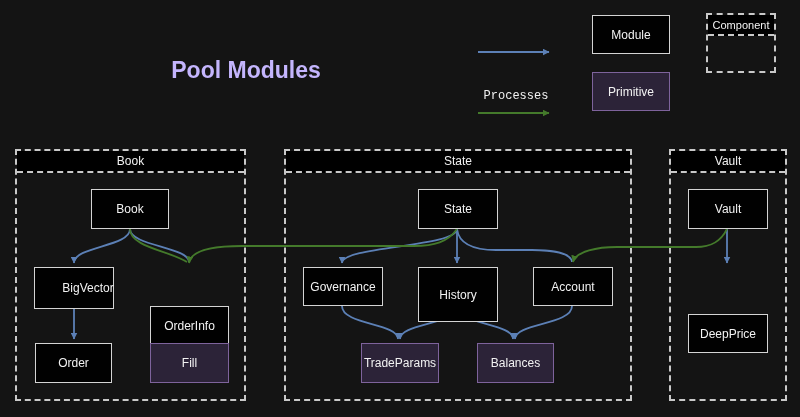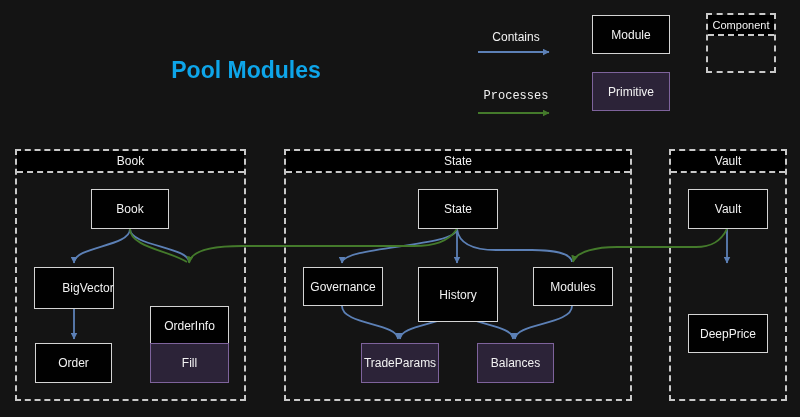--- a/index.html
+++ b/index.html
@@ -24,21 +24,21 @@
     font-family: "Liberation Sans", sans-serif;
     color: var(--text);
     overflow: hidden;
   }
   .diagram-title {
     position: absolute;
     left: 120px; top: 57px; width: 252px;
     text-align: center;
     font-size: 23px;
     font-weight: bold;
-    color: #0ea5e9;
+    color: #c4b5fd;
     z-index: 2;
   }
   .legend-label {
     position: absolute;
     width: 112px;
     text-align: center;
     font-size: 12px;
     color: var(--text);
     z-index: 2;
   }
@@ -94,21 +94,20 @@
   .arrowhead-contains { fill: var(--contains-arrow); }
   .arrowhead-processes { fill: var(--processes-arrow); }
 </style>
 </head>
 <body>
 
 <div class="canvas">
 
   <div class="diagram-title">Pool Modules</div>
 
-  <div class="legend-label" style="left:460px; top:30px;">Contains</div>
   <div class="legend-label" style="left:460px; top:89px;font-family:Liberation Mono, monospace;">Processes</div>
 
   <div class="node" style="left:592px; top:15px; width:78px; height:39px;">
     <span>Module</span>
   </div>
   <div class="node primitive" style="left:592px; top:72px; width:78px; height:39px;">
     <span>Primitive</span>
   </div>
   <div class="component-box">
     <div class="group-header">Component</div>
@@ -174,21 +173,21 @@
   <div class="node" style="left:418px; top:189px; width:80px; height:40px;">
     <span>State</span>
   </div>
   <div class="node" style="left:303px; top:267px; width:80px; height:39px;">
     <span>Governance</span>
   </div>
   <div class="node" style="left:418px; top:267px; width:80px; height:55px;">
     <span>History</span>
   </div>
   <div class="node" style="left:533px; top:267px; width:80px; height:39px;">
-    <span>Modules</span>
+    <span>Account</span>
   </div>
   <div class="node primitive" style="left:361px; top:343px; width:78px; height:40px;">
     <span>TradeParams</span>
   </div>
   <div class="node primitive" style="left:477px; top:343px; width:77px; height:40px;">
     <span>Balances</span>
   </div>
 
   <div class="node" style="left:688px; top:189px; width:80px; height:40px;">
     <span>Vault</span>

